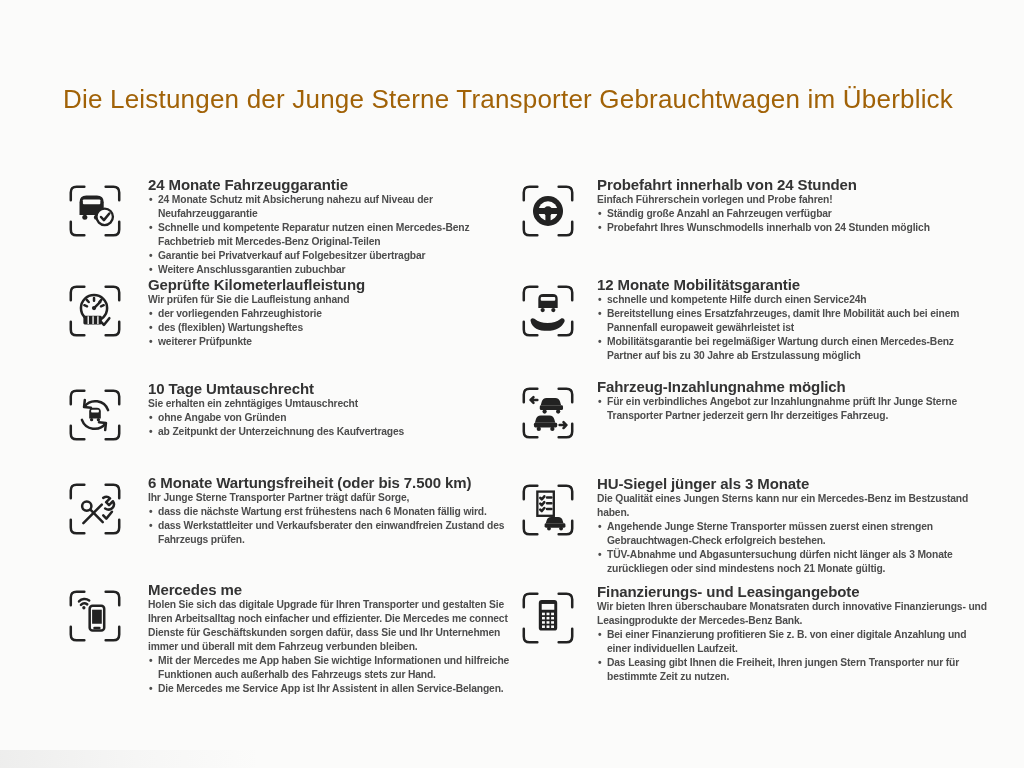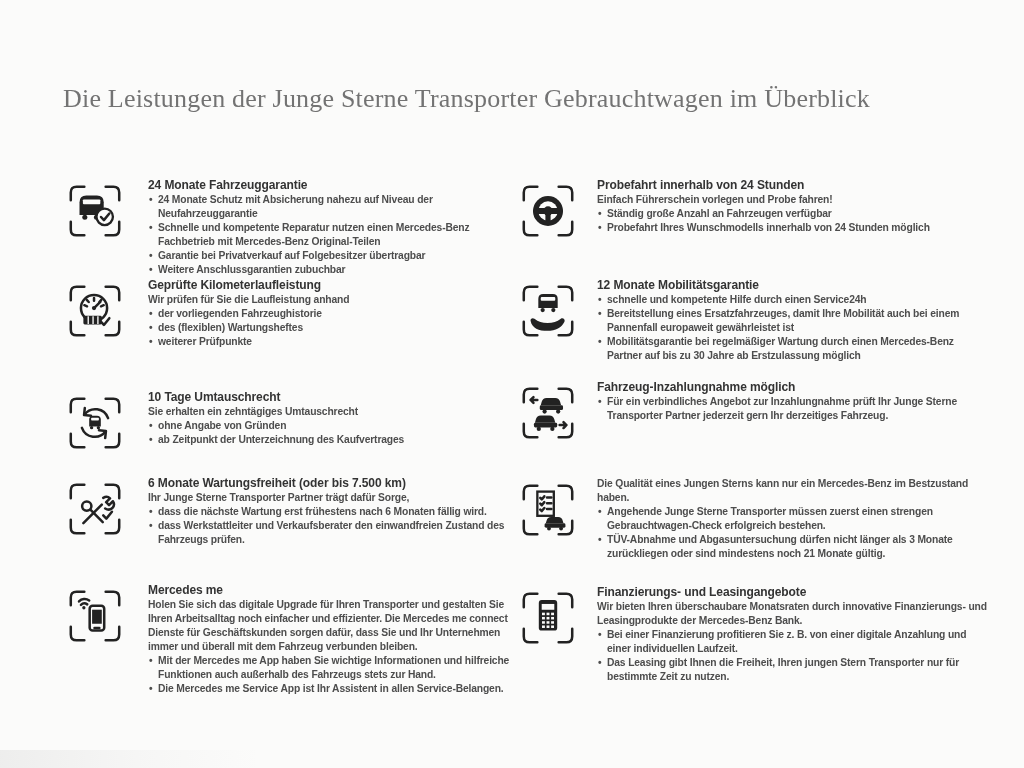--- a/index.html
+++ b/index.html
@@ -8,38 +8,38 @@
     position: relative;
     width: 1024px; height: 768px;
     background: #fbfbfa;
     font-family: "Liberation Sans", sans-serif;
     color: #4d4d4d;
     overflow: hidden;
   }
   .page-title {
     position: absolute;
     left: 63px; top: 84px;
-    font-family: Liberation Serif, serif;
+    font-family: Liberation Sans, sans-serif;
     font-size: 26px;
     font-weight: 500;
-    color: #737373;
+    color: #a16207;
     letter-spacing: 0.2px;
     white-space: nowrap;
   }
   .item { position: absolute; }
   .item .icon-box {
     position: absolute; left: 0; top: 2px;
     width: 62px; height: 62px;
   }
   .item .icon-box svg { width: 62px; height: 62px; display: block; }
   .item .text { position: relative; }
   .col-left .text  { margin-left: 84px; width: 368px; }
   .col-right .text { margin-left: 80px; width: 392px; }
   .heading {
-    font-size: 12px; font-weight: 700; color: #333333;
+    font-size: 15px; font-weight: 700; color: #333333;
     letter-spacing: -0.1px; line-height: 14px; margin-bottom: 1px;
   }
   .intro, li {
     font-size: 10.3px; color: #4d4d4d;
     letter-spacing: -0.15px; line-height: 14px; font-weight: bold;
   }
   ul { list-style: none; }
   li { position: relative; padding-left: 10px; }
   li::before { content: "\2022"; position: absolute; left: 1px; top: 0; color: #4d4d4d; }
   .smudge {
@@ -99,21 +99,21 @@
       <div class="heading">Geprüfte Kilometerlaufleistung</div>
       <div class="intro">Wir prüfen für Sie die Laufleistung anhand</div>
       <ul>
         <li>der vorliegenden Fahrzeughistorie</li>
         <li>des (flexiblen) Wartungsheftes</li>
         <li>weiterer Prüfpunkte</li>
       </ul>
     </div>
   </div>
 
-  <div class="item col-left" style="top:390px;left:64px">
+  <div class="item col-left" style="top:382px;left:64px">
     <div class="icon-box">
       <svg viewBox="0 0 64 64">
         <path class="stroke" stroke-width="3" d="M7 21 V13 Q7 7 13 7 H21 M43 7 H51 Q57 7 57 13 V21 M57 43 V51 Q57 57 51 57 H43 M21 57 H13 Q7 57 7 51 V43"></path>
         <path class="stroke" stroke-width="2.8" d="M45.5 27 a14 14 0 0 0 -24.5 -3.5"></path>
         <path class="stroke" stroke-width="2.4" d="M21.5 16.5 l-0.8 7.3 7.2 0.8"></path>
         <path class="stroke" stroke-width="2.8" d="M18.5 37 a14 14 0 0 0 24.5 3.5"></path>
         <path class="stroke" stroke-width="2.4" d="M42.5 47.5 l0.8 -7.3 -7.2 -0.8"></path>
         <path class="fillk" d="M26 28.5 q0 -4 4 -4 h4 q4 0 4 4 v7 h-12 z"></path>
         <rect class="fillbg" x="28" y="26.5" width="8" height="3" rx="0.8"></rect>
         <circle class="fillk" cx="28.5" cy="36.8" r="1.7"></circle>
@@ -251,20 +251,21 @@
         <path class="stroke" stroke-width="1.8" d="M24 19.5 l1.6 1.6 2.6 -3.2 M31 19 h4.5"></path>
         <path class="stroke" stroke-width="1.8" d="M24 25.5 l1.6 1.6 2.6 -3.2 M31 25 h4.5"></path>
         <path class="stroke" stroke-width="1.8" d="M24 31.5 l1.6 1.6 2.6 -3.2 M31 31 h4.5"></path>
         <path class="fillk" d="M30.5 43 q1 -3.8 4.6 -3.8 h7.5 q3.6 0 4.6 3.8 l0.8 2.8 h-18.3 z"></path>
         <rect class="fillk" x="28.5" y="45.8" width="21.5" height="4.5" rx="1.5"></rect>
         <circle class="fillk" cx="33" cy="51.2" r="2"></circle>
         <circle class="fillk" cx="45.5" cy="51.2" r="2"></circle>
       </svg>
     </div>
     <div class="text">
+      <div class="heading">HU-Siegel jünger als 3 Monate</div>
       <div class="intro">Die Qualität eines Jungen Sterns kann nur ein Mercedes-Benz im Bestzustand haben.</div>
       <ul>
         <li>Angehende Junge Sterne Transporter müssen zuerst einen strengen Gebrauchtwagen-Check erfolgreich bestehen.</li>
         <li>TÜV-Abnahme und Abgasuntersuchung dürfen nicht länger als 3 Monate zurückliegen oder sind mindestens noch 21 Monate gültig.</li>
       </ul>
     </div>
   </div>
 
   <div class="item col-right" style="top:585px;left:517px">
     <div class="icon-box">

